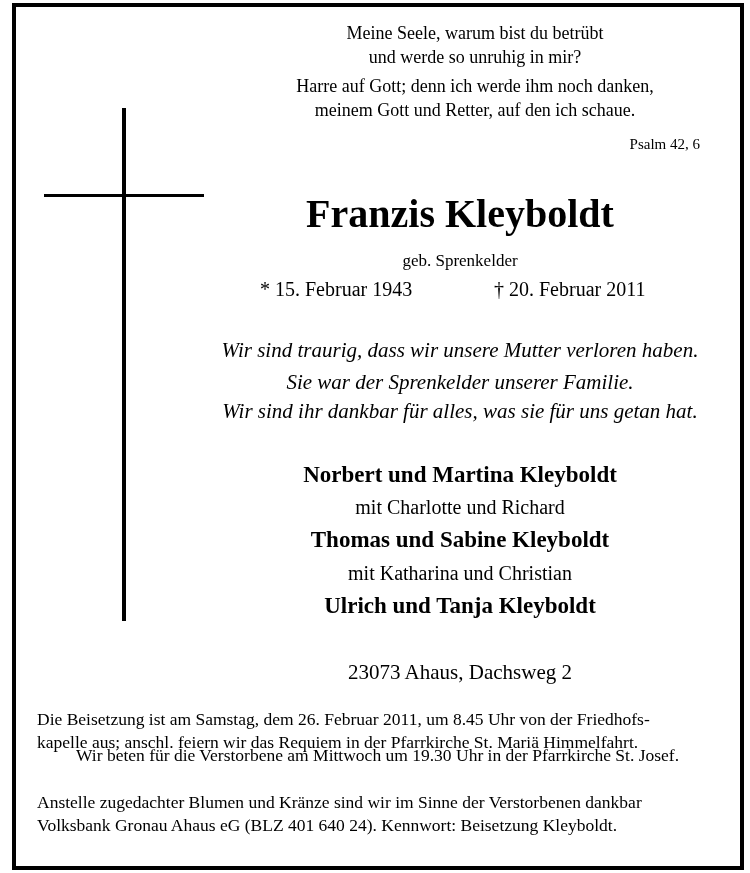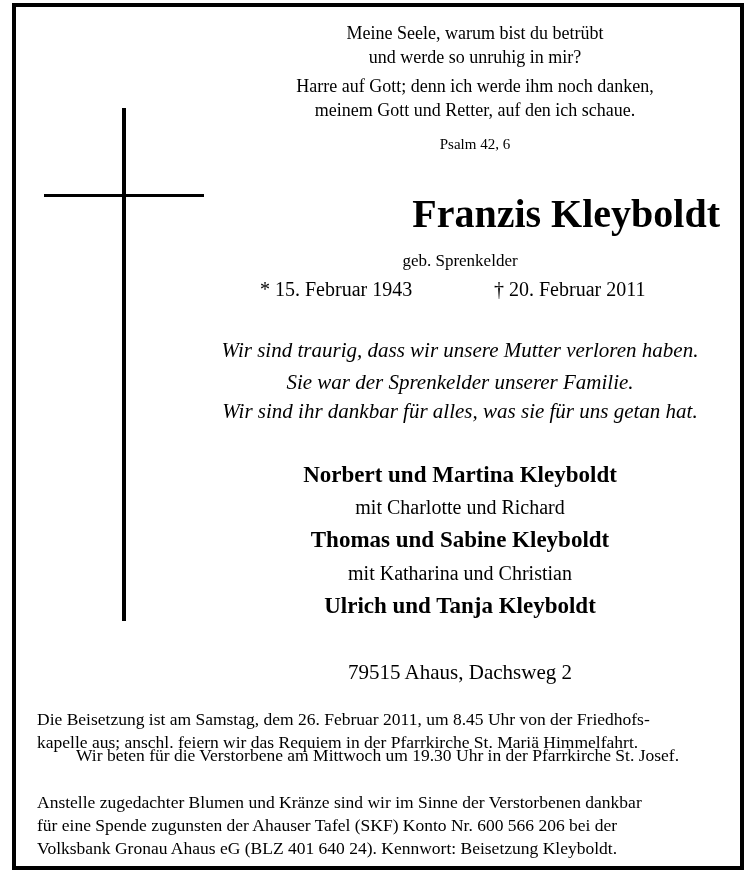--- a/index.html
+++ b/index.html
@@ -41,22 +41,22 @@
       background: #000000;
     }
     .line {
       position: absolute;
       white-space: nowrap;
       text-align: center;
     }
     .c-top { left: 250px; width: 450px; }
     .c-main { left: 200px; width: 520px; }
     .psalm-verse { font-size: 18px; line-height: 22px; }
-    .psalm-ref { font-size: 15px; }
-    .deceased-name { font-size: 40px; font-weight: bold; letter-spacing: 0px; text-align: right; }
+    .psalm-ref { font-size: 15px; text-align: right; }
+    .deceased-name { font-size: 40px; font-weight: bold; letter-spacing: 0px; }
     .maiden { font-size: 17px; }
     .text-mid { font-size: 21px; font-style: italic; }
     .family-name { font-size: 23px; font-weight: bold; }
     .family-kids { font-size: 20px; }
     .address { font-size: 21px; }
     .bottom-para {
       position: absolute;
       left: 37px;
       width: 690px;
       font-size: 17.5px;
@@ -108,28 +108,27 @@
 </div>
 
 <div>
   <div class="line c-main family-name" style="top:462px;">Norbert und Martina Kleyboldt</div>
   <div class="line c-main family-kids" style="top:496px;">mit Charlotte und Richard</div>
   <div class="line c-main family-name" style="top:527px;">Thomas und Sabine Kleyboldt</div>
   <div class="line c-main family-kids" style="top:562px;">mit Katharina und Christian</div>
   <div class="line c-main family-name" style="top:593px;">Ulrich und Tanja Kleyboldt</div>
 </div>
 
-<div class="line c-main address" style="top:660px;">79515 Ahaus, Dachsweg 2</div>
+<div class="line c-main address" style="top:660px;">23073 Ahaus, Dachsweg 2</div>
 
 <div>
   <div class="bottom-para" style="top:708px;">
     <div>Die Beisetzung ist am Samstag, dem 26. Februar 2011, um 8.45 Uhr von der Friedhofs-</div>
     <div>kapelle aus; anschl. feiern wir das Requiem in der Pfarrkirche St. Mariä Himmelfahrt.</div>
   </div>
   <div class="bottom-para" style="top:744px;margin-left:39px;">
     <div>Wir beten für die Verstorbene am Mittwoch um 19.30 Uhr in der Pfarrkirche St. Josef.</div>
   </div>
   <div class="bottom-para" style="top:791px;">
     <div>Anstelle zugedachter Blumen und Kränze sind wir im Sinne der Verstorbenen dankbar</div>
-    <div>für eine Spende zugunsten der Ahauser Tafel (SKF) Konto Nr. 600 566 206 bei der</div>
     <div>Volksbank Gronau Ahaus eG  (BLZ 401 640 24). Kennwort: Beisetzung Kleyboldt.</div>
   </div>
 </div>
 
 </body></html>

